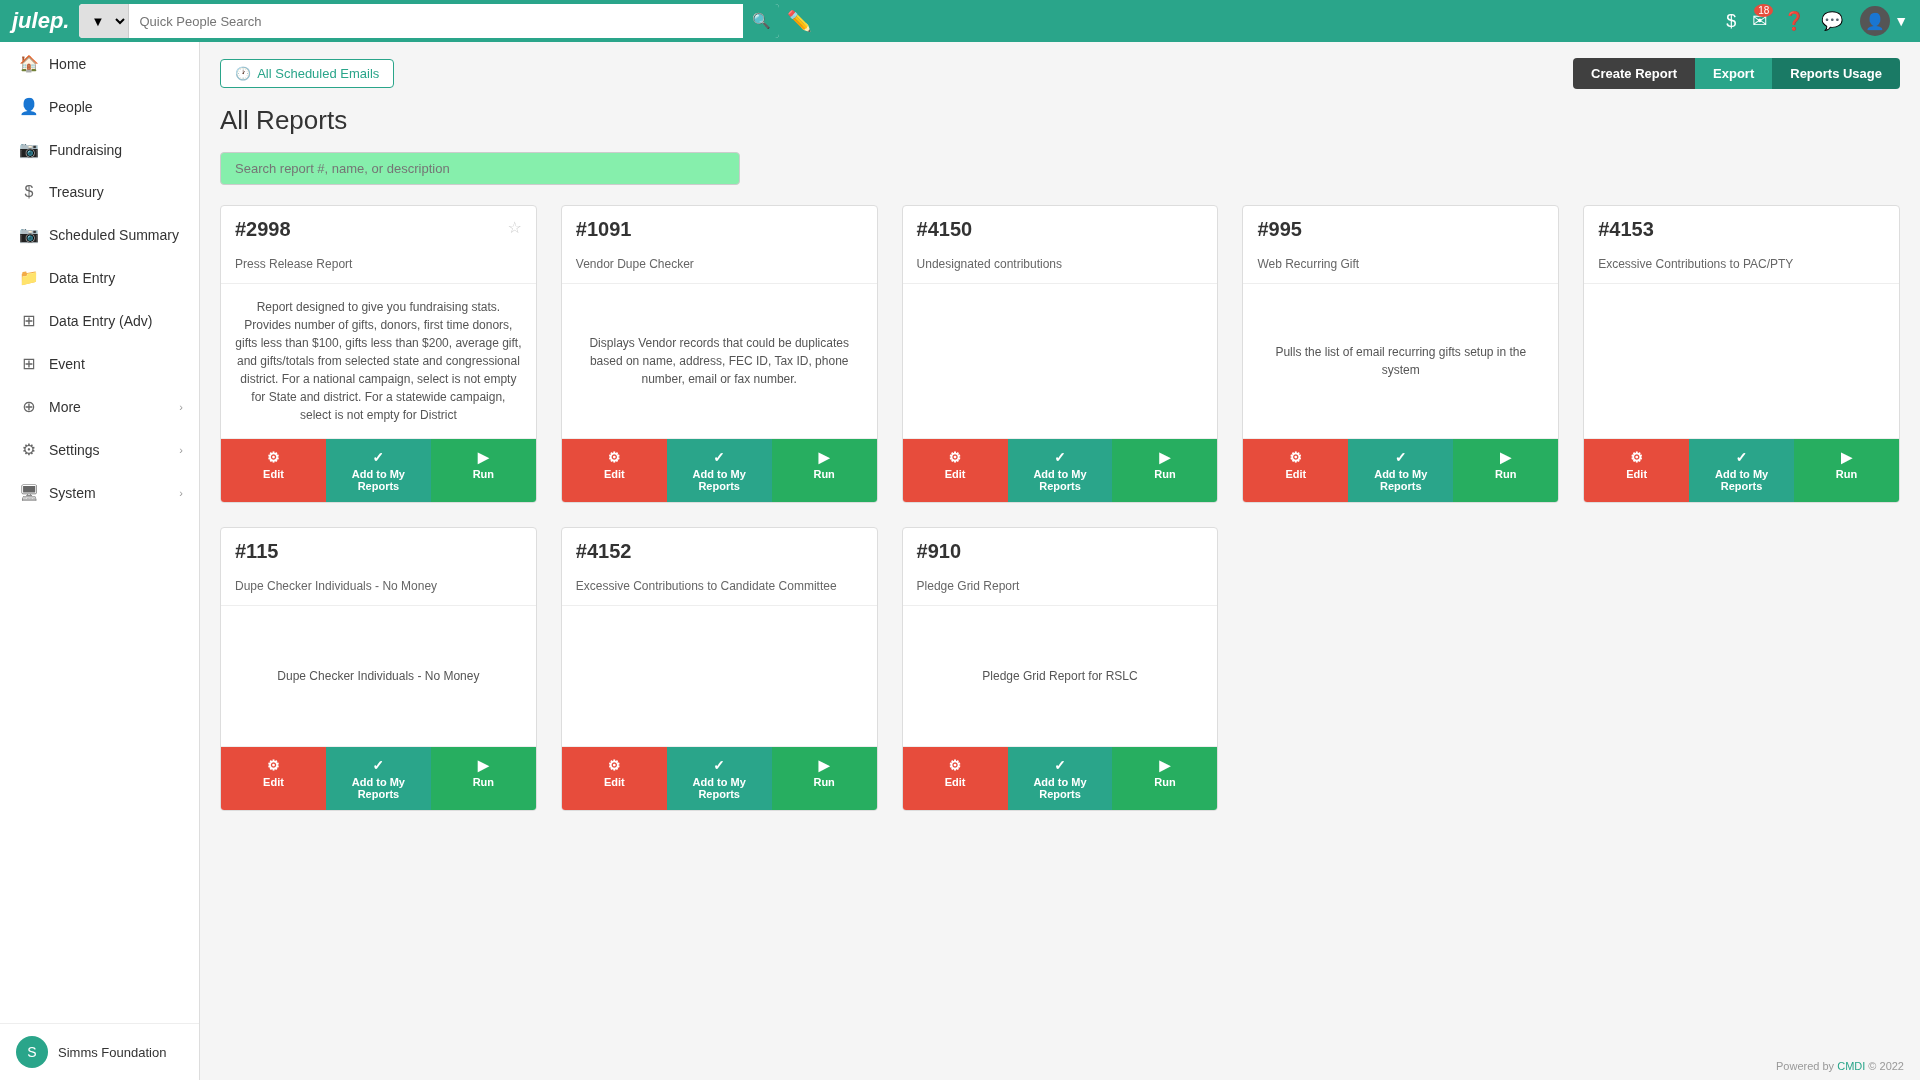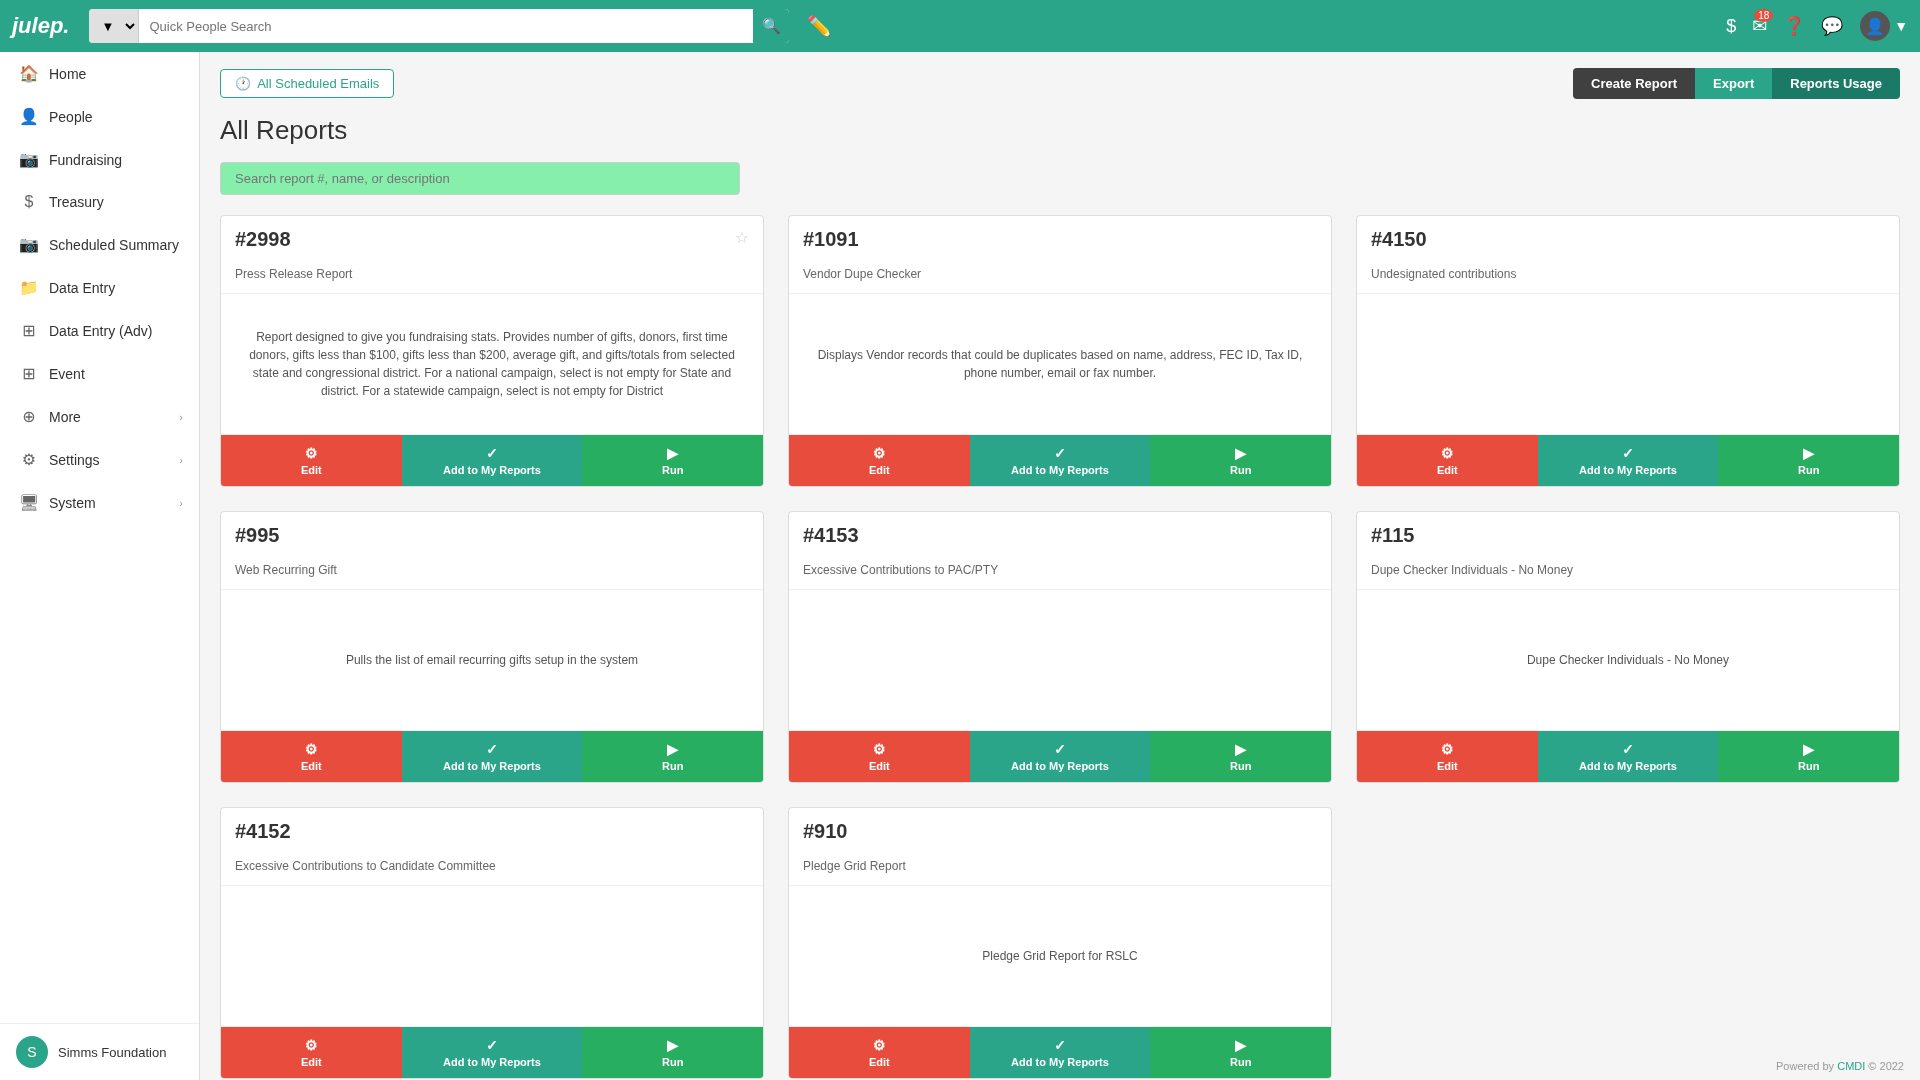--- a/index.html
+++ b/index.html
@@ -1,25 +1,24 @@
 <!DOCTYPE html>
 <html><head>
   <meta charset="utf-8">
   <style>
     * { box-sizing: border-box; margin: 0; padding: 0; }
     body { font-family: Arial, sans-serif; font-size: 14px; background: #f0f0f0; display: flex; flex-direction: column; height: 1080px; overflow: hidden; }
 
     
     .header {
       background: #2aa58a;
-      height: 52px;
+      height: 42px;
       display: flex;
       align-items: center;
       padding: 0 12px;
-      gap: 10px;
       flex-shrink: 0;
     }
     .logo {
       color: white;
       font-size: 22px;
       font-weight: bold;
       margin-right: 10px;
       font-style: italic;
     }
     .search-container {
@@ -221,21 +220,21 @@
       border-radius: 4px;
       font-size: 13px;
       margin-bottom: 20px;
       outline: none;
       background: #86efac;
     }
 
     
     .cards-grid {
       display: grid;
-      grid-template-columns: repeat(3, 1fr);
+      grid-template-columns: repeat(5, 1fr);
       gap: 24px;
     }
     .report-card {
       background: white;
       border: 1px solid #ddd;
       border-radius: 4px;
       display: flex;
       flex-direction: column;
       overflow: hidden;
     }

